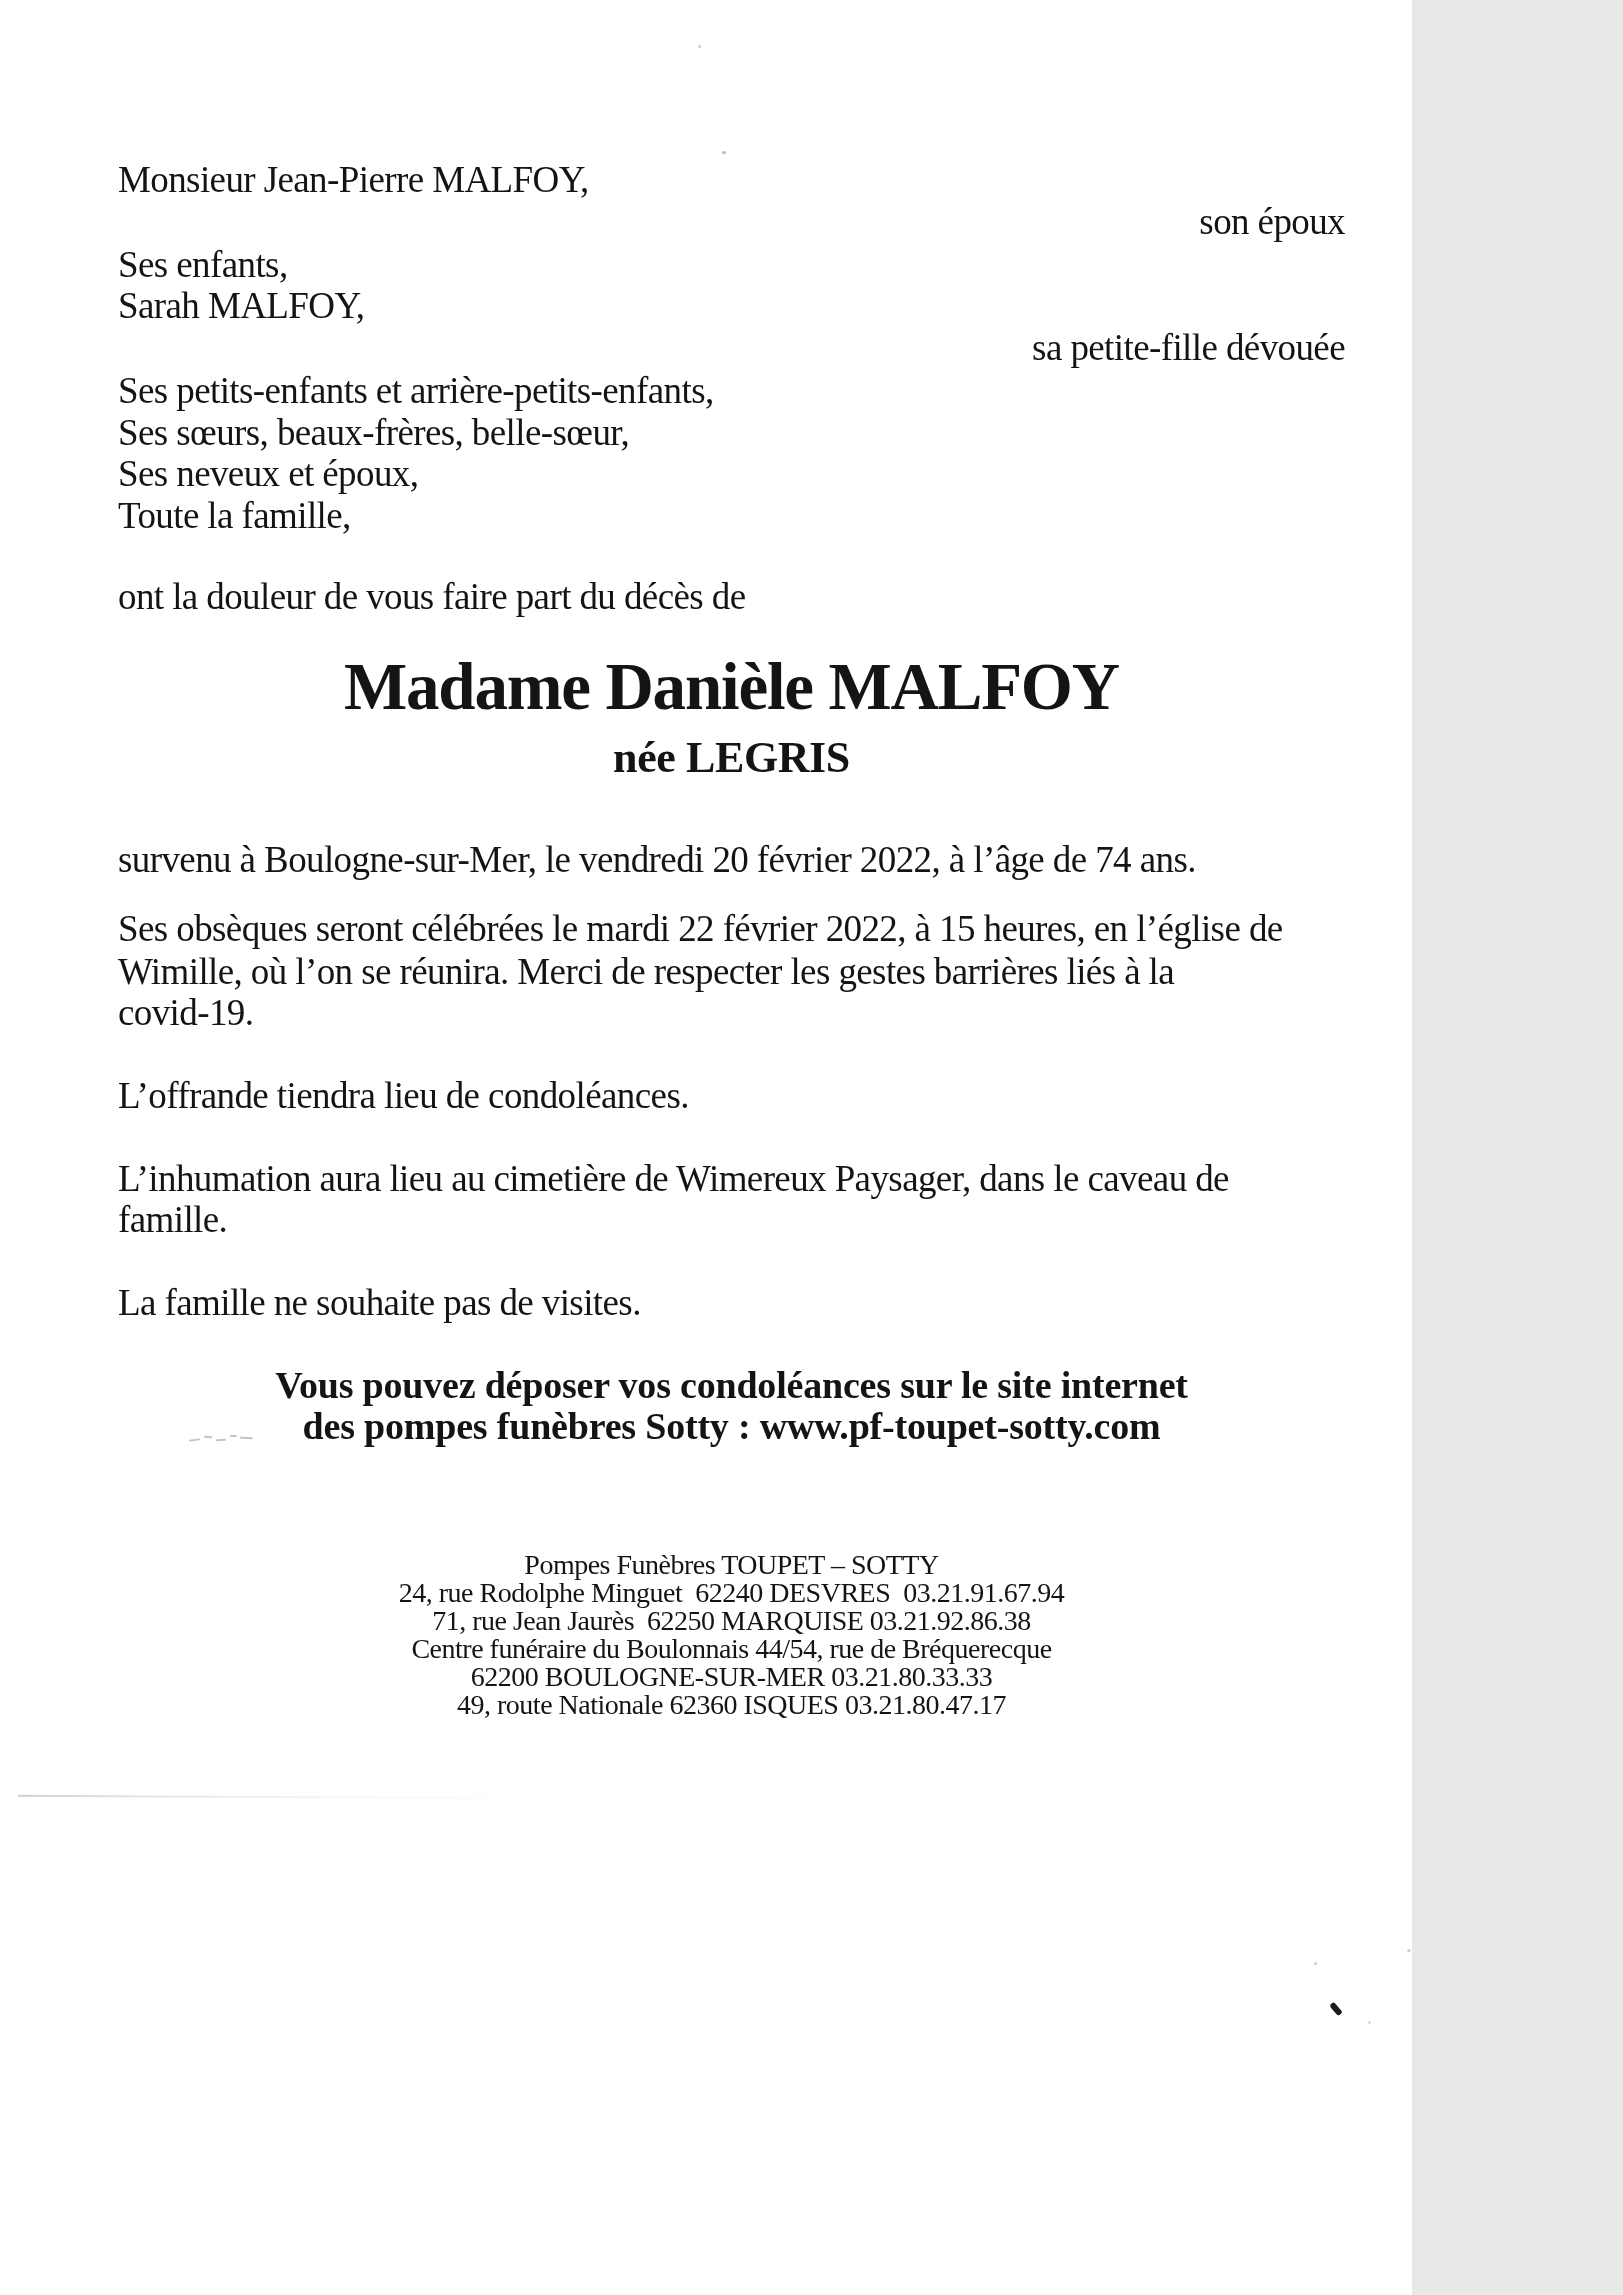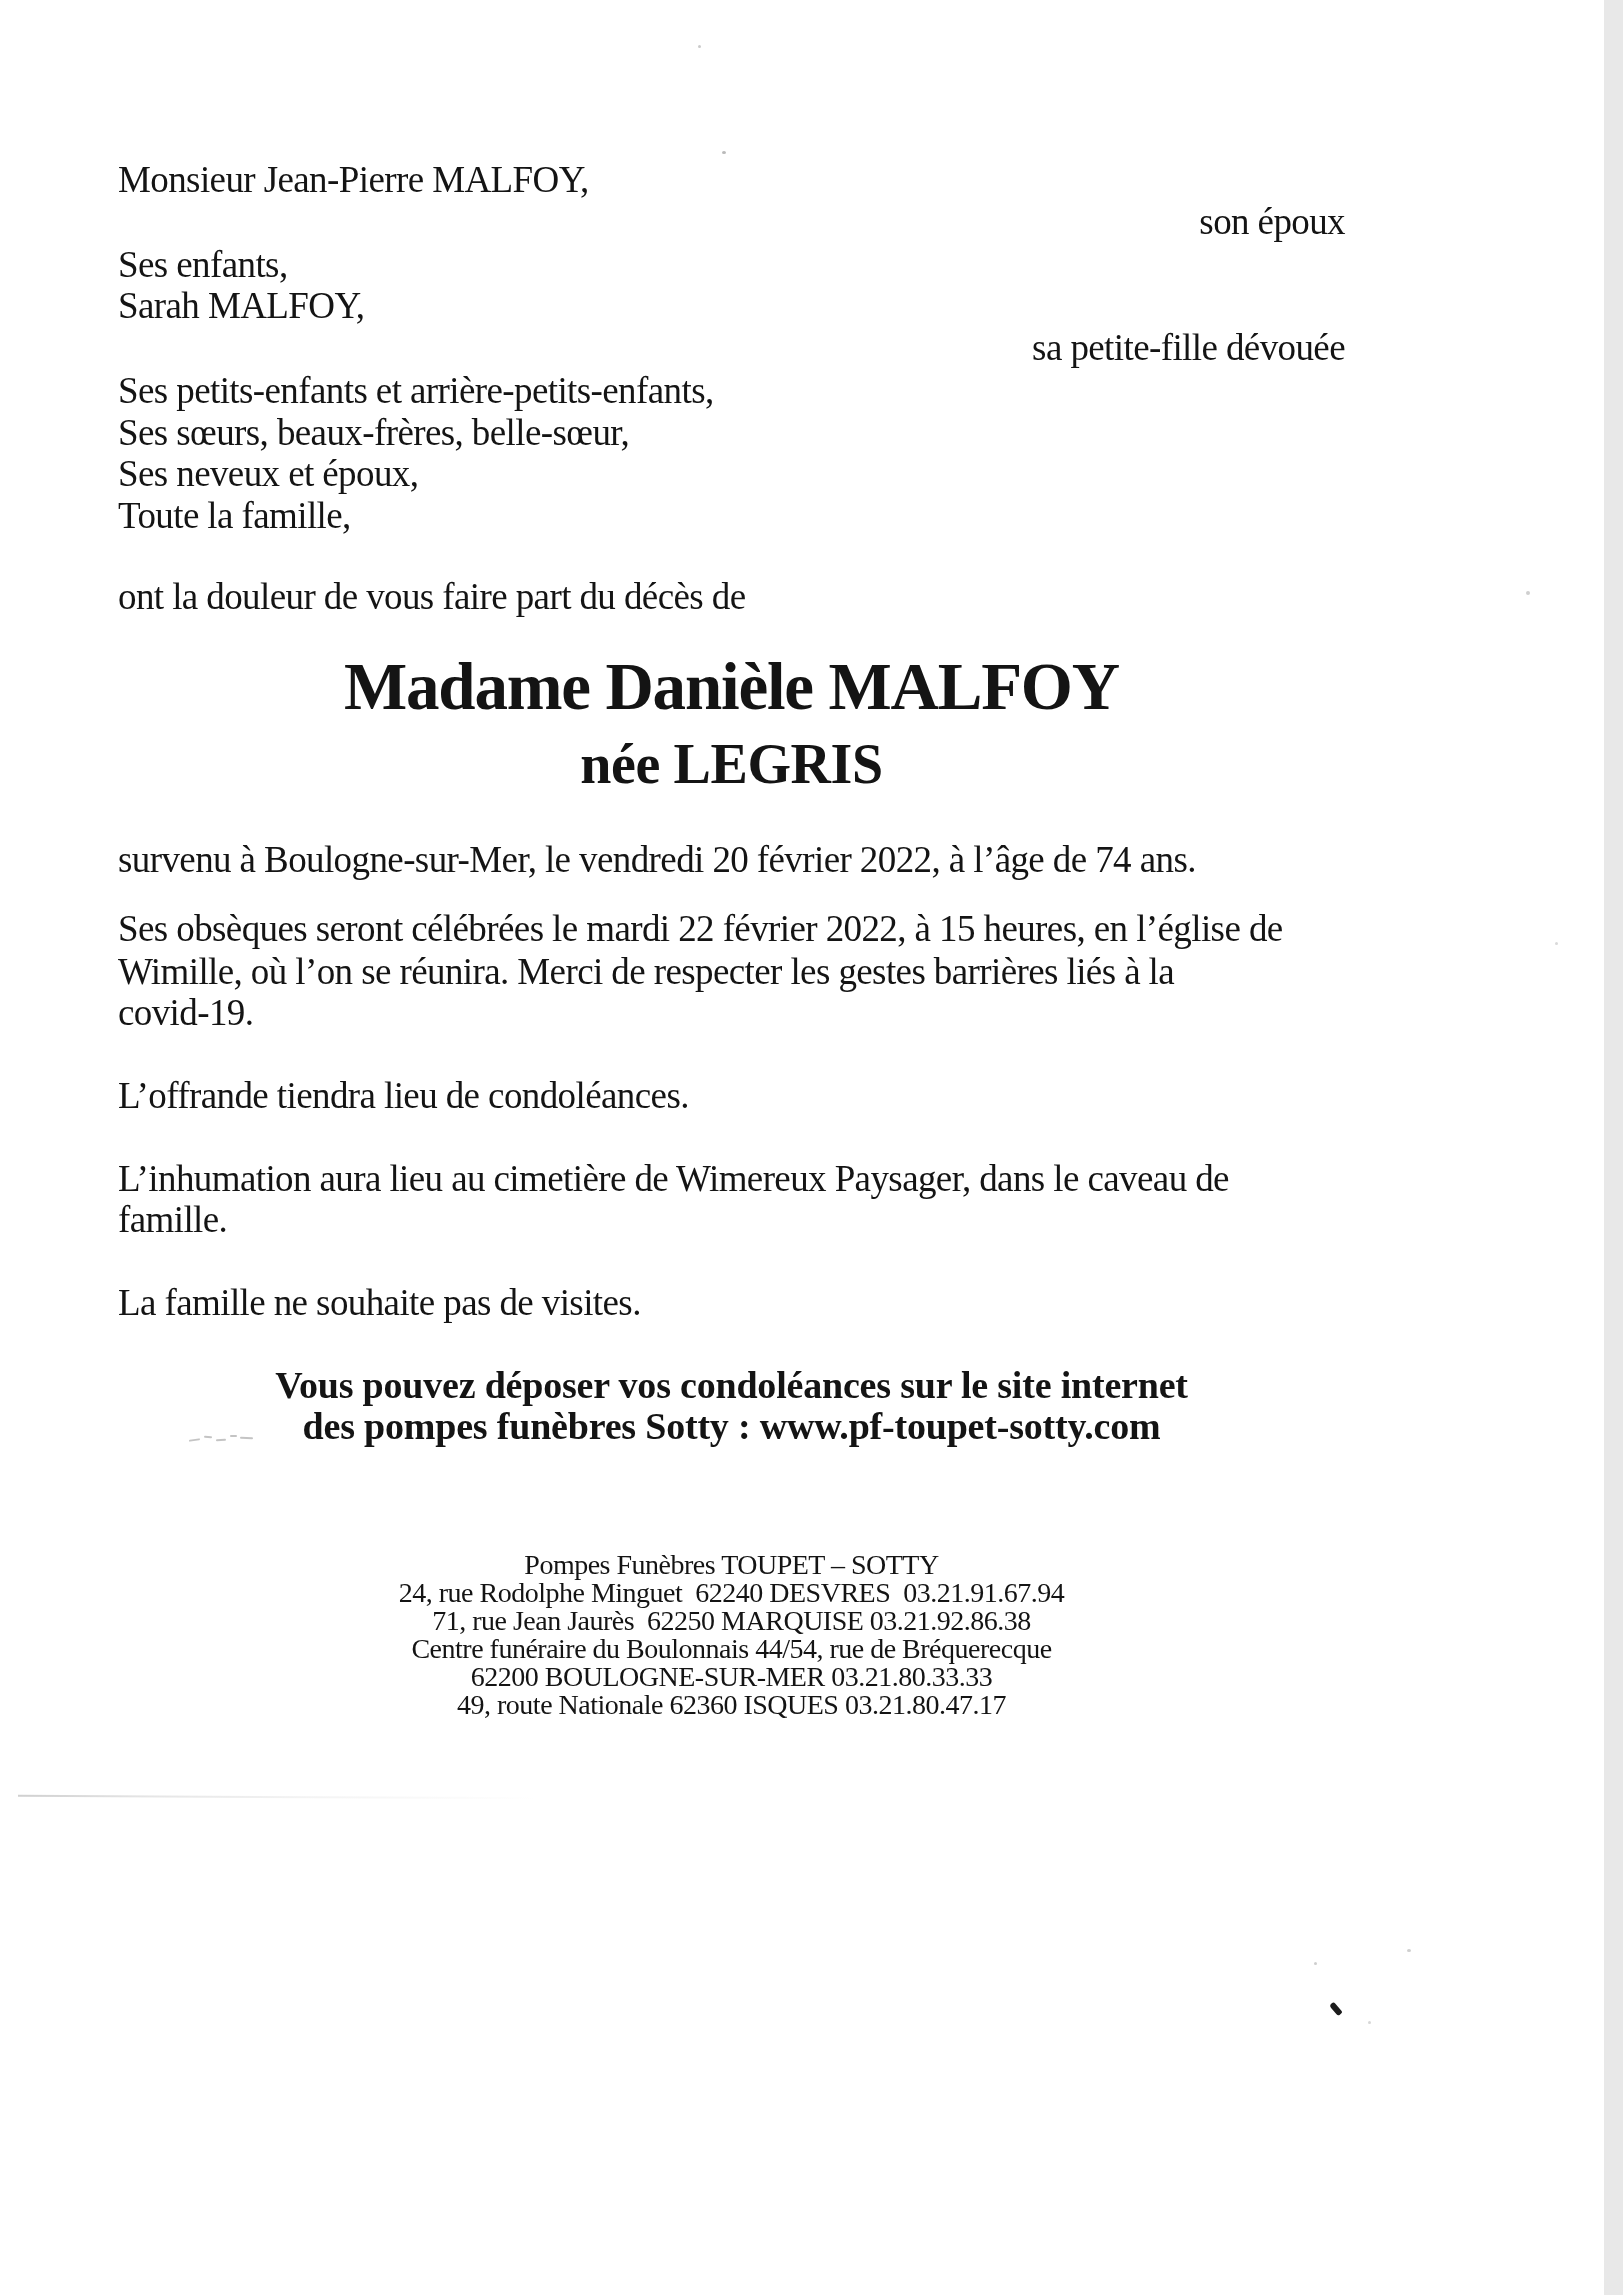--- a/index.html
+++ b/index.html
@@ -1,39 +1,39 @@
 <!DOCTYPE html>
 <html lang="fr" style="font-size:12.8px"><head>
 <meta charset="utf-8">
 <style>
   html,body{margin:0;padding:0;background:#e8e8e8;}
   .page{
     position:relative;
-    width:1604px;height:2295px;
+    width:1412px;height:2295px;
     background:#ffffff;
     font-family:"Liberation Serif","DejaVu Serif",serif;
     color:#141414;
     overflow:hidden;
   }
   .ln{
     position:absolute;
     left:118px;width:1227px;
     font-size:37px;
     letter-spacing:-0.6px;
     white-space:pre;
     line-height:1.1;
   }
   .right{text-align:right;padding-right:0;}
   .italic{}
   .title{
     font-size:67px;font-weight:bold;letter-spacing:-1.2px;
     text-align:center;
   }
   .subtitle{
-    font-size:56px;font-weight:bold;letter-spacing:-0.4px;
+    font-size:44px;font-weight:bold;letter-spacing:-0.4px;
     text-align:center;
   }
   .bolditalic{
     font-size:38px;font-weight:bold;
     letter-spacing:-0.2px;text-align:center;
   }
   .footer{
     font-size:28px;letter-spacing:-0.5px;text-align:center;
   }
   

